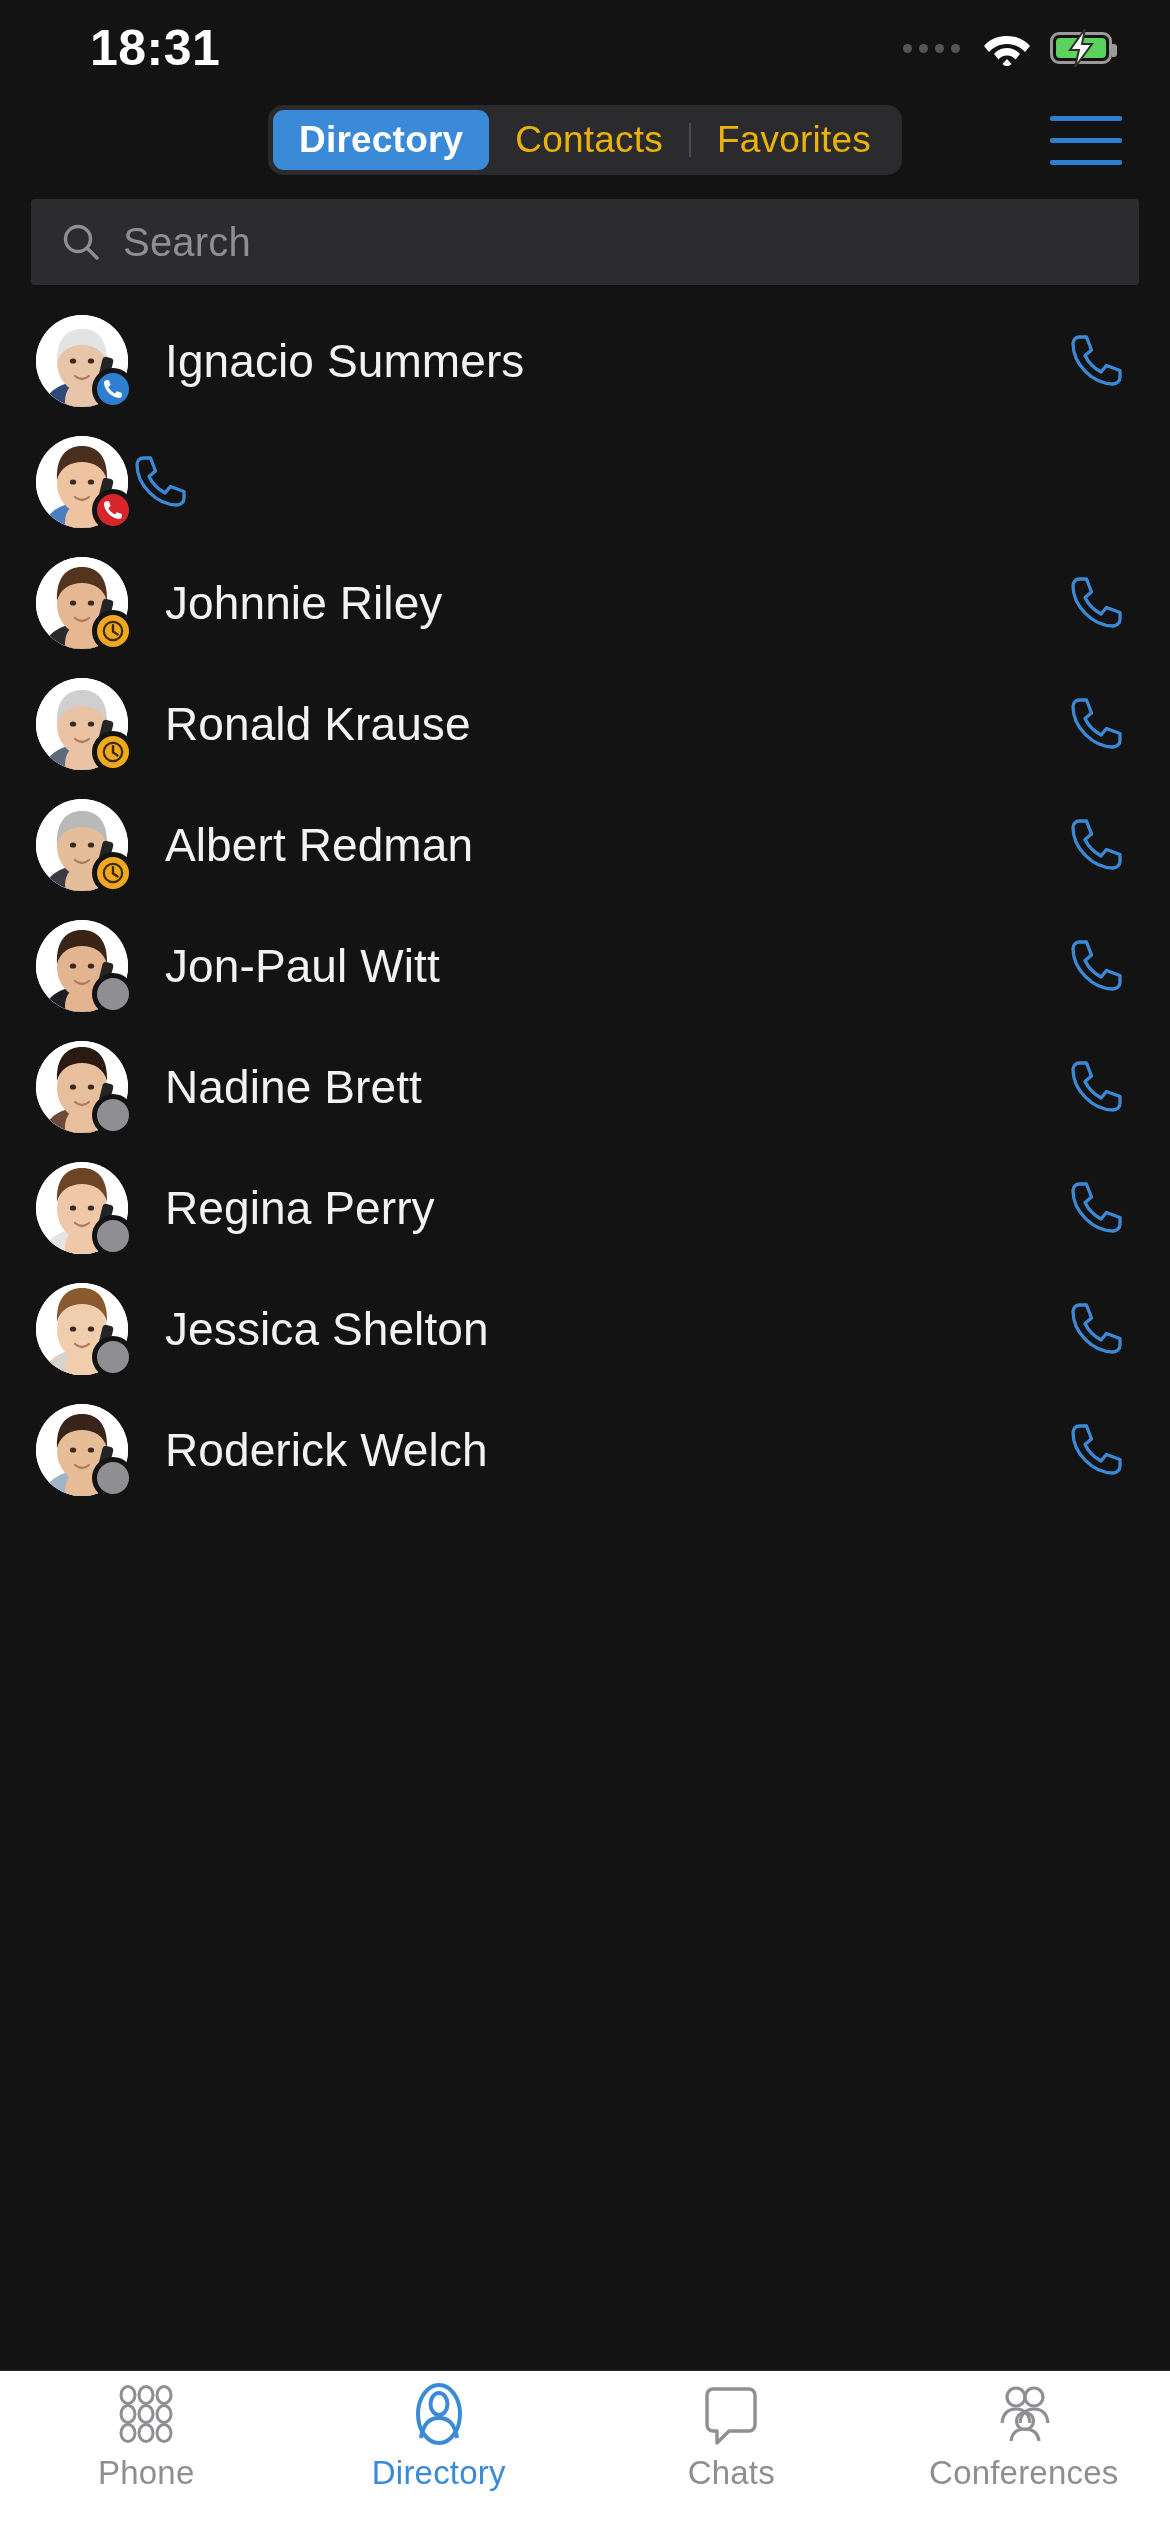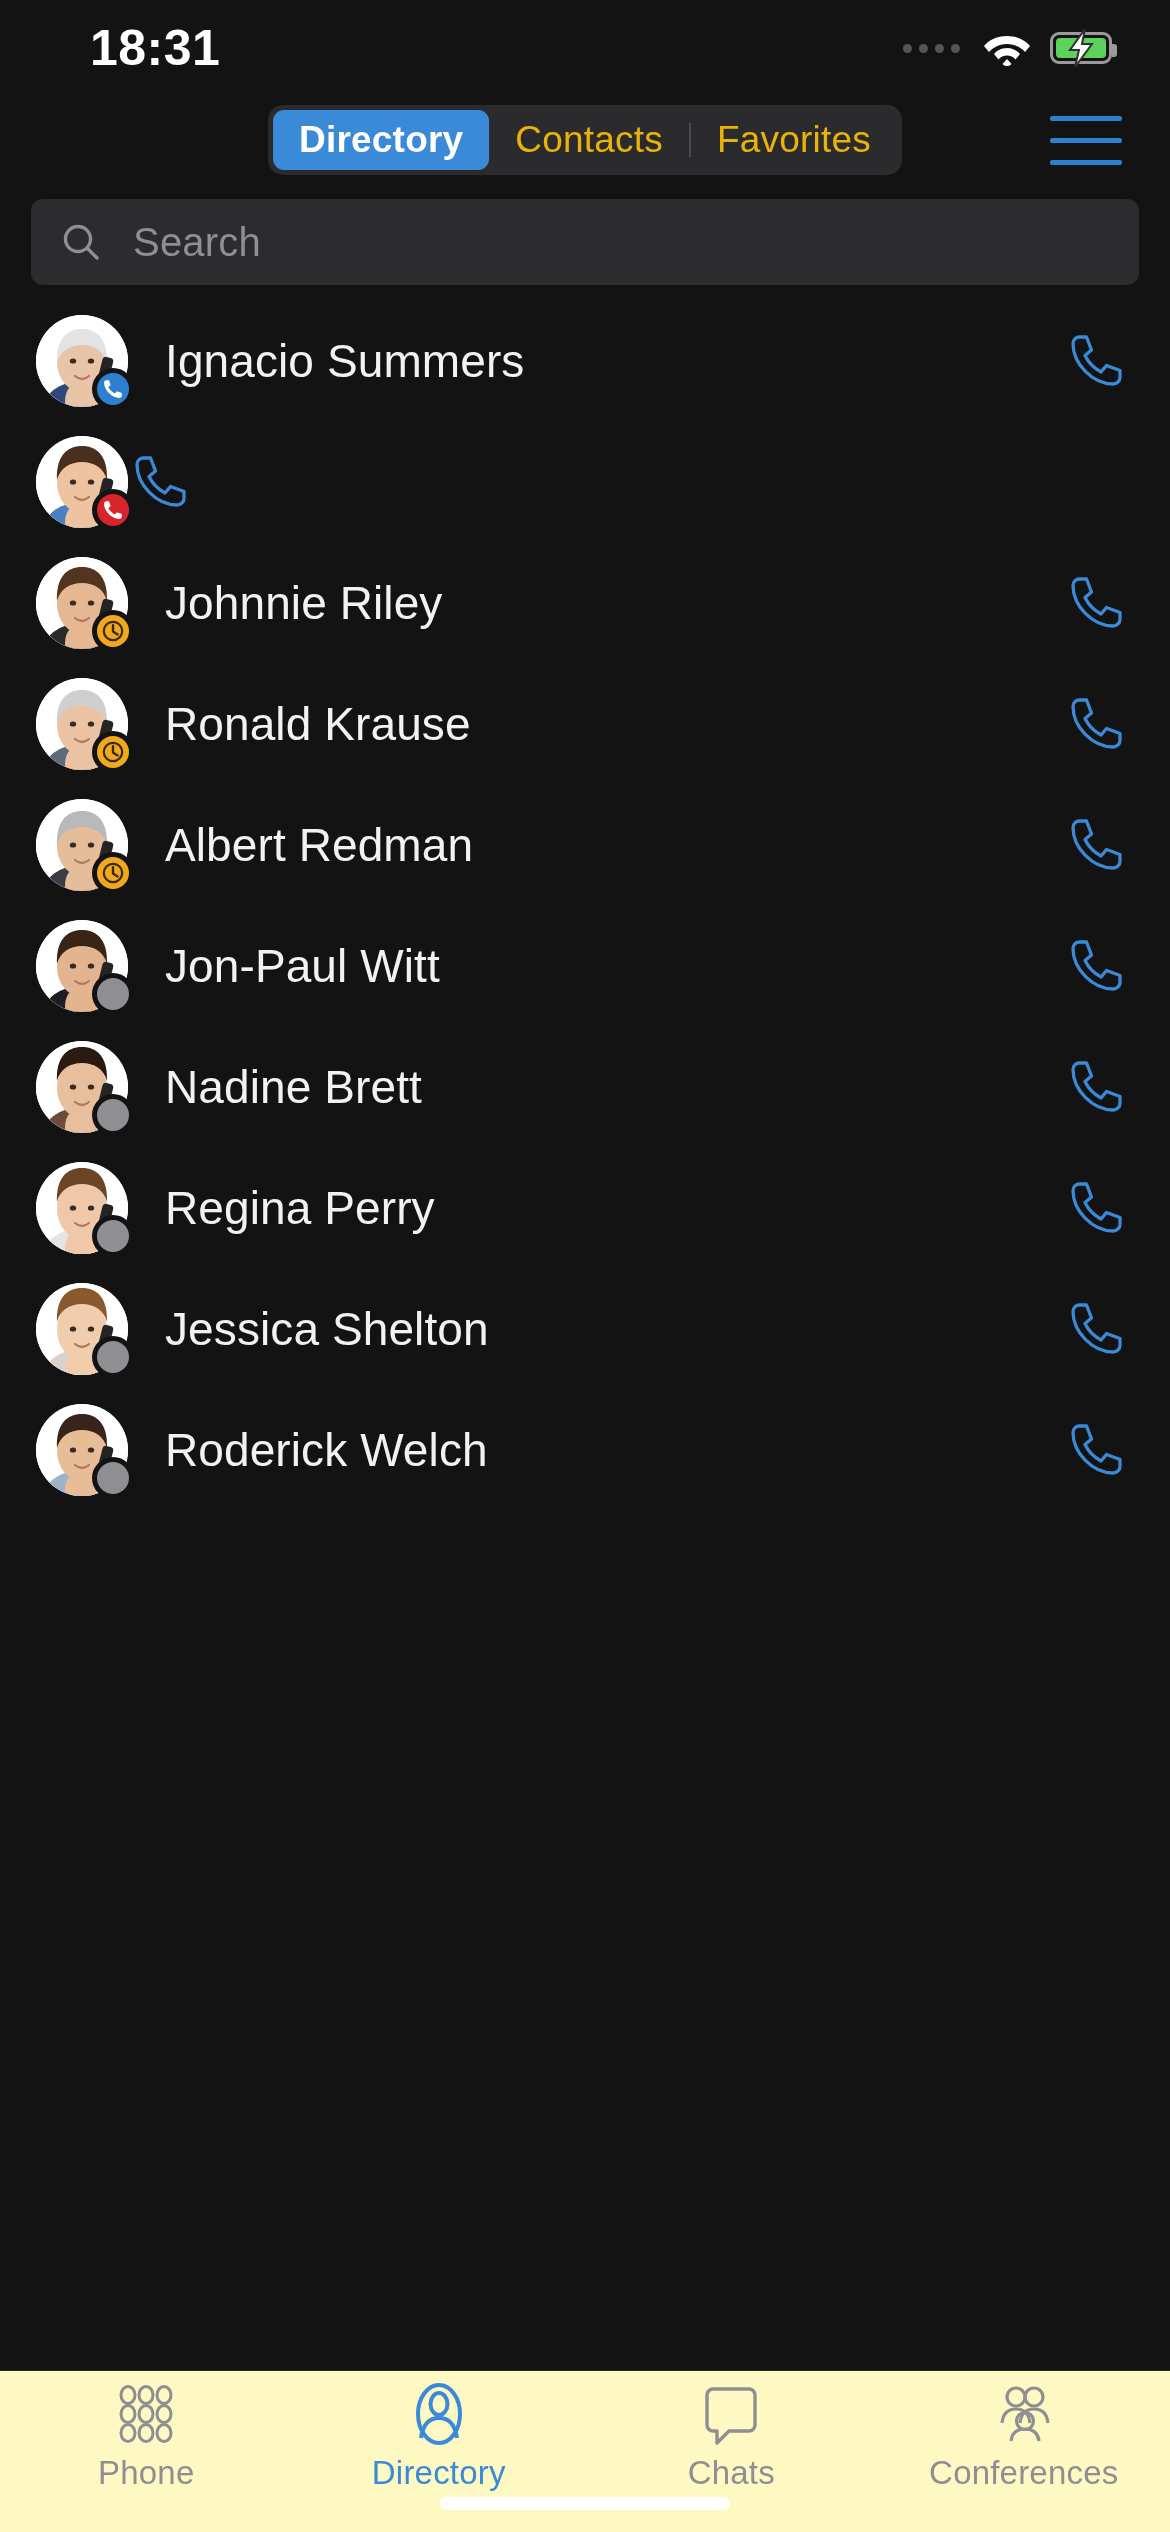--- a/index.html
+++ b/index.html
@@ -67,22 +67,22 @@
   .seg-div { width:2px; height:34px; background:#4c4c50; }
   .hamburger {
     margin-left:auto; width:72px; height:60px;
     display:flex; flex-direction:column; justify-content:center; gap:17px;
   }
   .hamburger i { display:block; height:5px; background:#2f7fd0; border-radius:2px; width:100%; }
 
   
   .search-wrap { flex:0 0 116px; padding:0 31px; display:flex; align-items:center; }
   .search-bar {
-    width:100%; height:86px; background:#2c2c2e; border-radius:12px;
-    display:flex; align-items:center; padding:0 30px; gap:32px;
+    width:100%; height:86px; background:#2c2c2e; border-radius:4px;
+    display:flex; align-items:center; padding:0 30px; gap:22px;
   }
   .search-ic { width:40px; height:40px; flex:0 0 40px; }
   .search-ph { font-size:40px; color:#8e8e93; letter-spacing:0.2px; }
 
   
   .list { flex:1 1 auto; overflow:hidden; position:relative;margin-left:12px; }
   .row {
     height:121px; display:flex; align-items:center; padding:0 42px 0 24px;
     position:relative;
   }
@@ -103,21 +103,21 @@
     letter-spacing:0.1px; white-space:nowrap; flex:1 1 auto;
   }
   .call-btn {
     width:64px; height:64px; flex:0 0 64px;
     display:flex; align-items:center; justify-content:center;
   }
   .call-btn svg { width:58px; height:58px; }
 
   
   .tabbar {
-    flex:0 0 162px; background:#fef9c3;
+    flex:0 0 162px; background:#ffffff;
     border-top:1px solid #272729;
     display:flex; align-items:flex-start; padding-top:12px;
     position:relative;
   }
   .tab {
     flex:1 1 0; display:flex; flex-direction:column;
     align-items:center; gap:9px;
   }
   .tab-ic { height:62px; display:flex; align-items:center; justify-content:center; }
   .tab-ic svg { display:block; }

